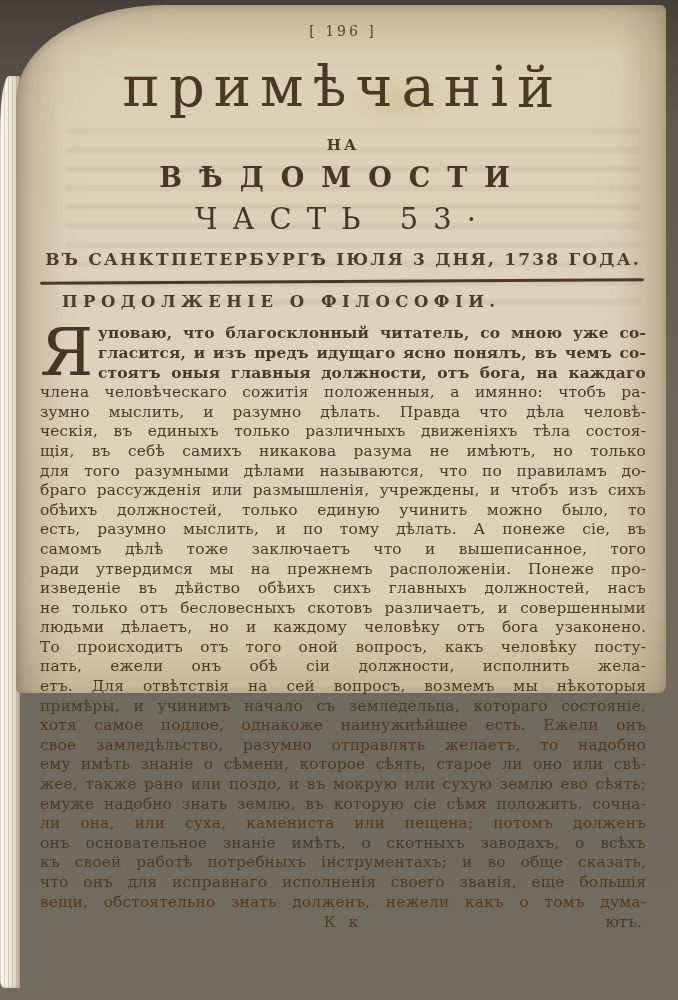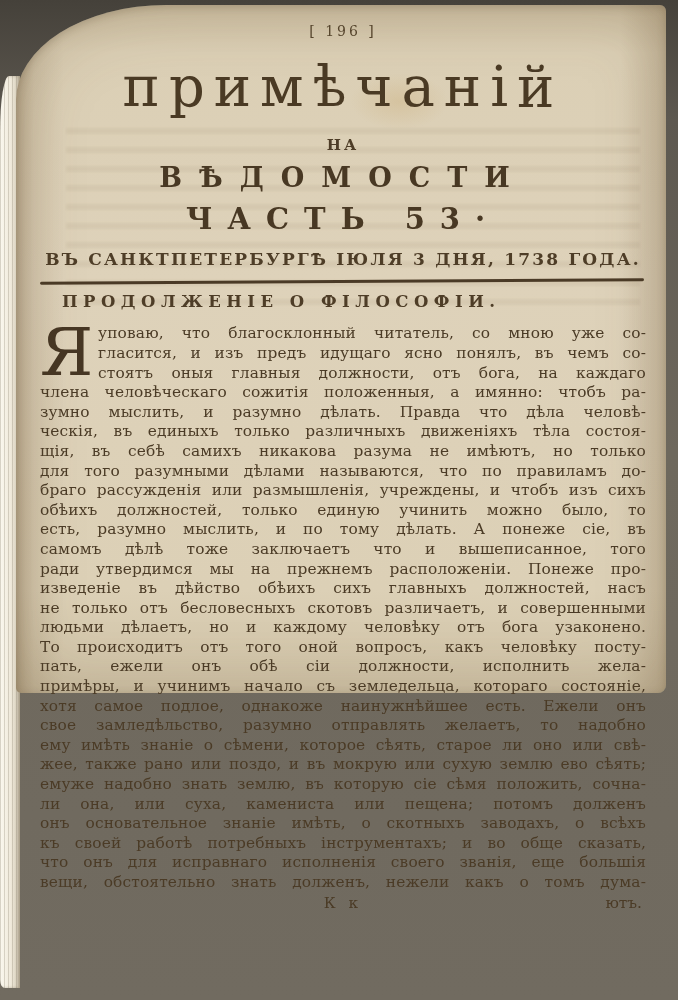--- a/index.html
+++ b/index.html
@@ -36,30 +36,30 @@
   .content{position:relative;padding:10px 20px 0 24px;color:#4e3d27;}
   .pagenum{
     text-align:center;font-size:14px;letter-spacing:3px;color:#56452d;margin-top:8px;
   }
   .main-title{
     text-align:center;font-size:56px;line-height:1.15;letter-spacing:9px;
     color:#4a3a24;margin-top:16px;font-weight:400;
   }
   .sub-na{text-align:center;font-size:15px;font-weight:bold;letter-spacing:3px;margin-top:17px;}
   .sub-ved{text-align:center;font-size:27px;font-weight:bold;letter-spacing:17px;margin-top:8px;color:#483823;}
-  .sub-part{text-align:center;font-size:29px;font-weight:bold;letter-spacing:15px;margin-top:9px;color:#483823;}
+  .sub-part{text-align:center;font-size:29px;font-weight:normal;letter-spacing:15px;margin-top:9px;color:#483823;}
   .dateline{text-align:center;font-size:17px;font-weight:bold;letter-spacing:2.2px;margin-top:13px;white-space:nowrap;}
   .rule{height:3px;background:#4a3a26;margin:11px 2px 0 0;transform:rotate(-.35deg);border-radius:2px;}
   .section-heading{font-size:16.5px;font-weight:bold;letter-spacing:5.5px;margin:9px 0 0 22px;}
   .bodywrap{position:relative;margin-top:13px;font-size:15.4px;line-height:19.6px;color:#4b3b26;}
   .drop-cap{
     position:absolute;left:0;top:1px;font-size:66px;line-height:56px;color:#463623;
     font-weight:400;
   }
-  .indent-lines{padding-left:58px;}
+  .indent-lines{padding-left:58px;font-weight:bold;}
   .bodyline{text-align:justify;text-align-last:justify;letter-spacing:.15px;white-space:normal;}
   .footer-line{position:relative;height:20px;font-size:15.4px;font-weight:normal;color:#4b3b26;margin-top:1px;}
   .sig{position:absolute;left:0;right:0;text-align:center;letter-spacing:4px;}
   .catch{position:absolute;right:4px;}
 </style>
 </head>
 <body>
 
 <div class="page-stack"></div>
 
@@ -91,20 +91,21 @@
           <div class="bodyline">браго рассужденія или размышленія, учреждены, и чтобъ изъ сихъ</div>
           <div class="bodyline">обѣихъ должностей, только единую учинить можно было, то</div>
           <div class="bodyline">есть, разумно мыслить, и по тому дѣлать. А понеже сіе, въ</div>
           <div class="bodyline">самомъ дѣлѣ тоже заключаетъ что и вышеписанное, того</div>
           <div class="bodyline">ради утвердимся мы на прежнемъ расположеніи. Понеже про-</div>
           <div class="bodyline">изведеніе въ дѣйство обѣихъ сихъ главныхъ должностей, насъ</div>
           <div class="bodyline">не только отъ бесловесныхъ скотовъ различаетъ, и совершенными</div>
           <div class="bodyline">людьми дѣлаетъ, но и каждому человѣку отъ бога узаконено.</div>
           <div class="bodyline">То происходитъ отъ того оной вопросъ, какъ человѣку посту-</div>
           <div class="bodyline">пать, ежели онъ обѣ сіи должности, исполнить жела-</div>
+          <div class="bodyline">етъ. Для отвѣтствія на сей вопросъ, возмемъ мы нѣкоторыя</div>
           <div class="bodyline">примѣры, и учинимъ начало съ земледельца, котораго состояніе,</div>
           <div class="bodyline">хотя самое подлое, однакоже наинужнѣйшее есть. Ежели онъ</div>
           <div class="bodyline">свое замледѣльство, разумно отправлять желаетъ, то надобно</div>
           <div class="bodyline">ему имѣть знаніе о сѣмени, которое сѣять, старое ли оно или свѣ-</div>
           <div class="bodyline">жее, также рано или поздо, и въ мокрую или сухую землю ево сѣять;</div>
           <div class="bodyline">емуже надобно знать землю, въ которую сіе сѣмя положить, сочна-</div>
           <div class="bodyline">ли она, или суха, камениста или пещена; потомъ долженъ</div>
           <div class="bodyline">онъ основательное знаніе имѣть, о скотныхъ заводахъ, о всѣхъ</div>
           <div class="bodyline">къ своей работѣ потребныхъ інструментахъ; и во обще сказать,</div>
           <div class="bodyline">что онъ для исправнаго исполненія своего званія, еще большія</div>

